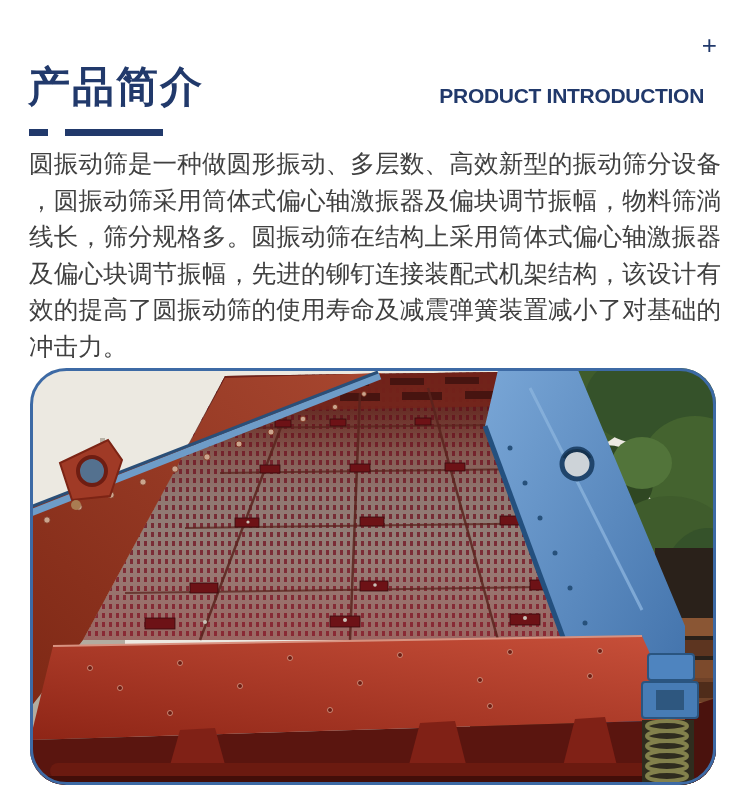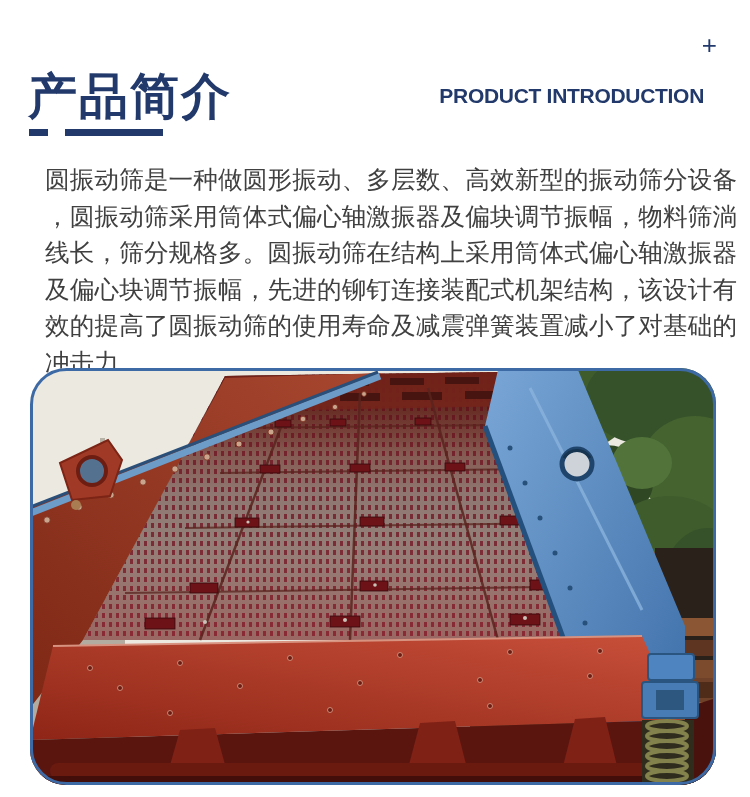--- a/index.html
+++ b/index.html
@@ -2,40 +2,40 @@
 <html><head>
 <meta charset="utf-8">
 <style>
   html,body{margin:0;padding:0;}
   body{
     width:750px;height:797px;background:#ffffff;position:relative;overflow:hidden;
     font-family:"Liberation Sans","DejaVu Sans",sans-serif;
   }
   .title-cn{
     position:absolute;left:28px;top:34px;
-    font-size:49px;font-weight:bold;color:#21396b;letter-spacing:2px;line-height:1.2;
+    font-size:42px;font-weight:bold;color:#21396b;letter-spacing:2px;line-height:1.2;
     white-space:nowrap;
   }
   .plus-mark{
     position:absolute;right:33px;top:32px;
     font-size:26px;font-weight:400;color:#21396b;line-height:1;
   }
   .title-en{
     position:absolute;right:46px;top:84px;
     font-size:21px;font-weight:bold;color:#21396b;letter-spacing:-0.3px;
     white-space:nowrap;
   }
   .accent-bar{position:absolute;top:129px;height:7px;background:#21396b;}
   .accent-bar.short{left:29px;width:19px;}
   .accent-bar.long{left:65px;width:98px;}
   .intro-text{
     position:absolute;left:29px;top:146px;width:692px;
     font-size:24.6px;line-height:36.6px;color:#404040;
     text-align:justify;word-break:break-all;line-break:anywhere;
-    margin:16px;
+    margin:0;
   }
   .photo{
     position:absolute;left:30px;top:368px;width:686px;height:417px;
   }
   .photo svg{display:block;}
 </style>
 </head>
 <body>
 
 <h1 class="title-cn">产品简介</h1>

